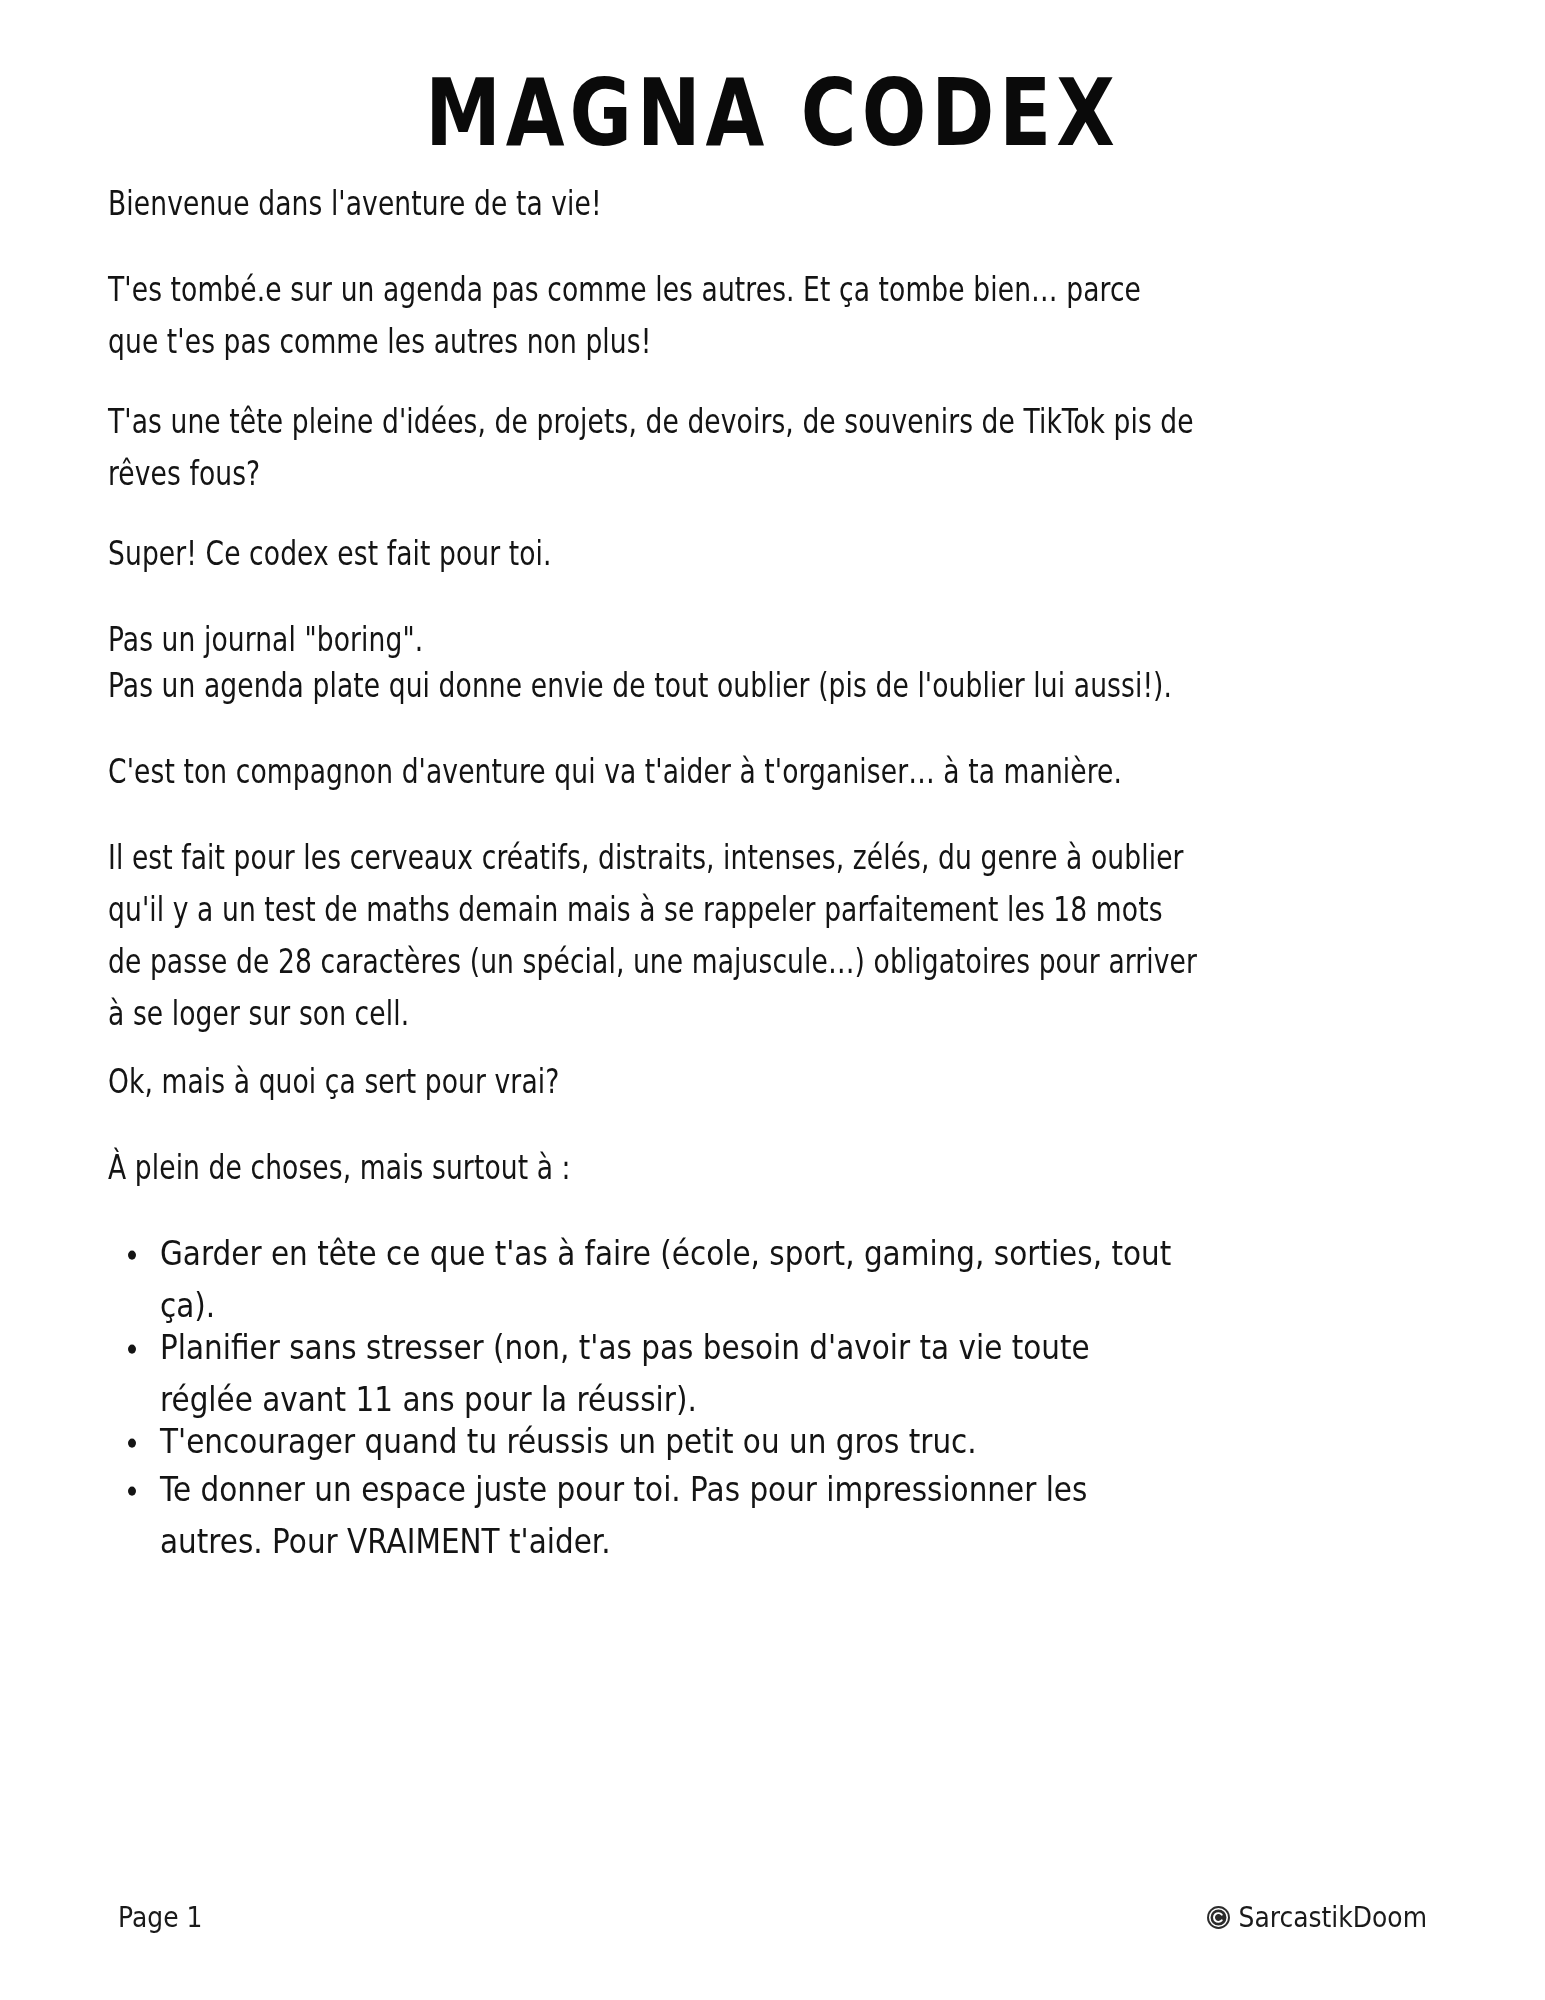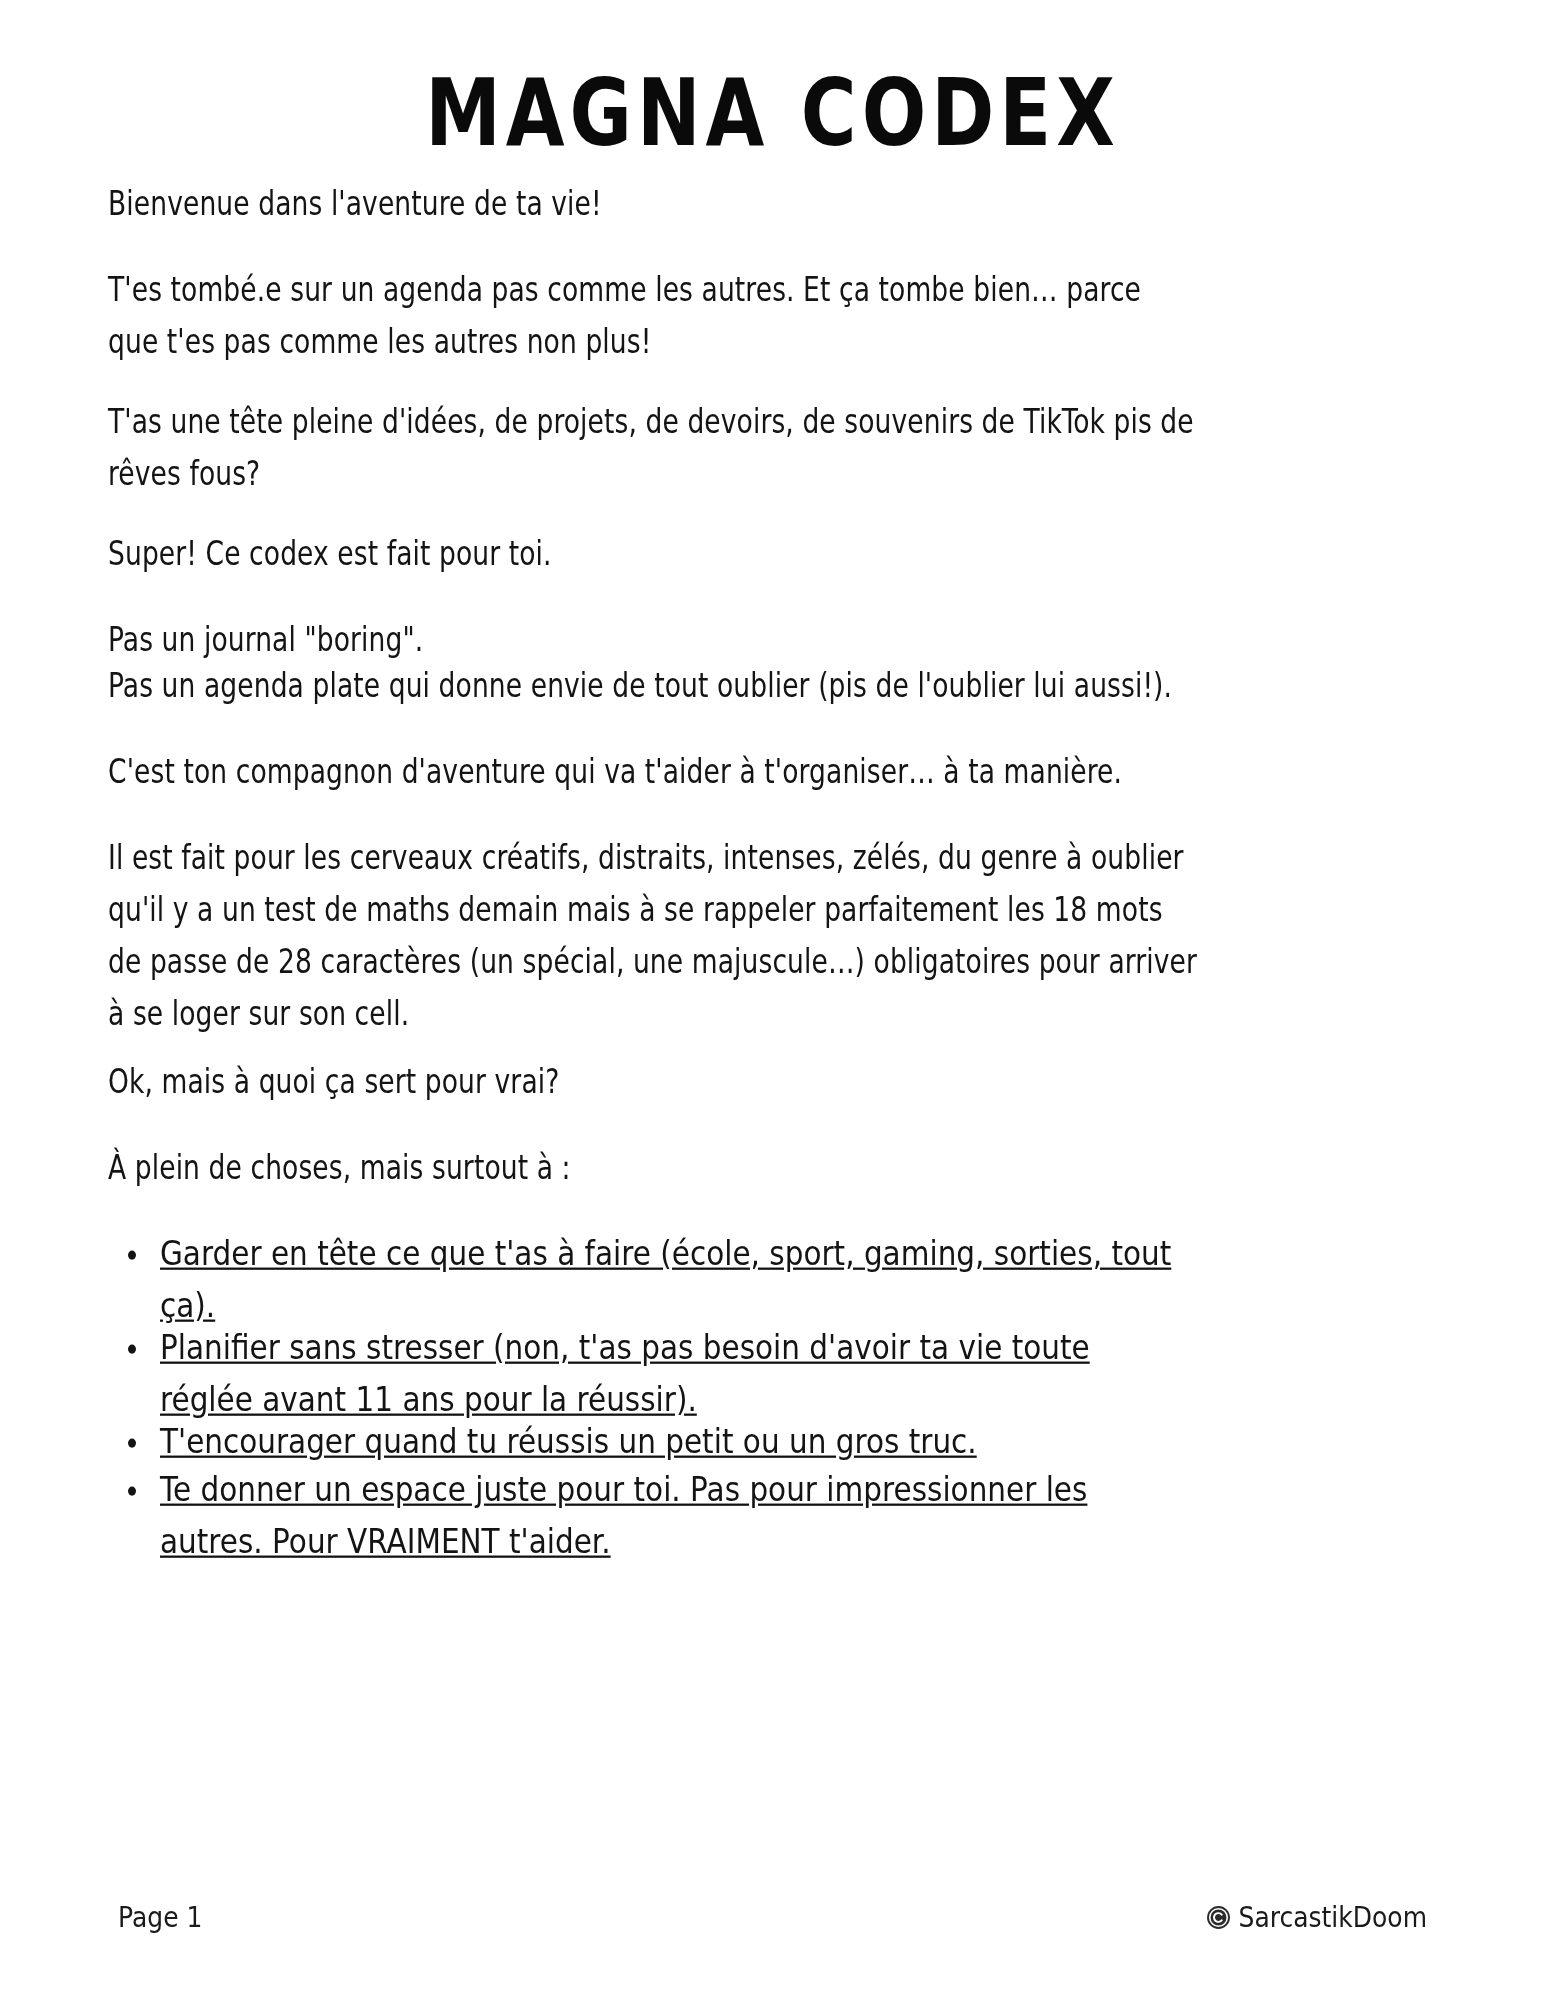--- a/index.html
+++ b/index.html
@@ -63,21 +63,20 @@
 
   .para.lastline {
     margin-bottom: 40px;
   }
 
   
   .bullets {
     margin: 36px 16px 0 0;
     padding: 0;
     list-style: none;
-    text-decoration: underline;
   }
 
   .bullets li {
     position: relative;
     font-size: 29.5px;
     line-height: 46px;
     color: #141414;
     padding-left: 52px;
     margin-bottom: 2px;
     transform: scaleY(1.13);

